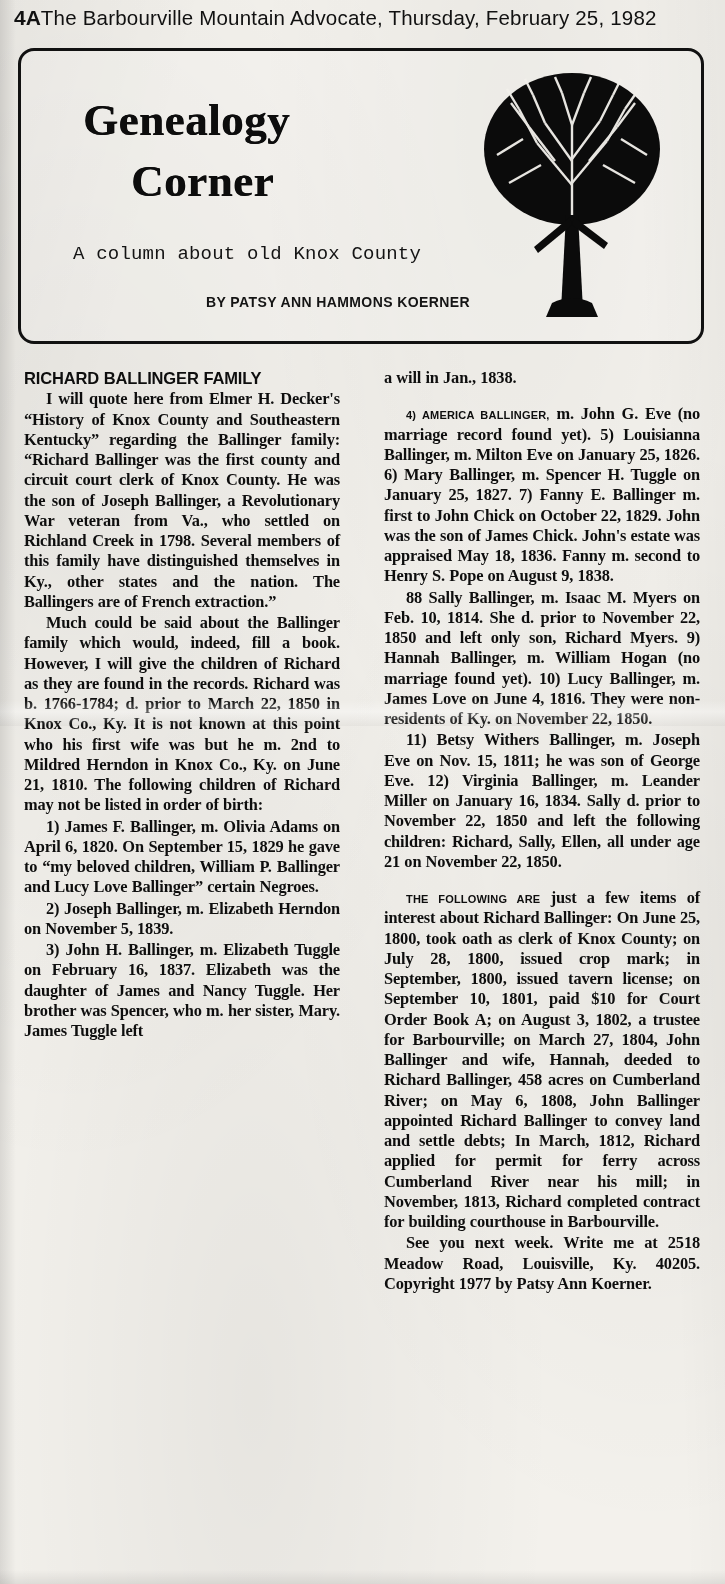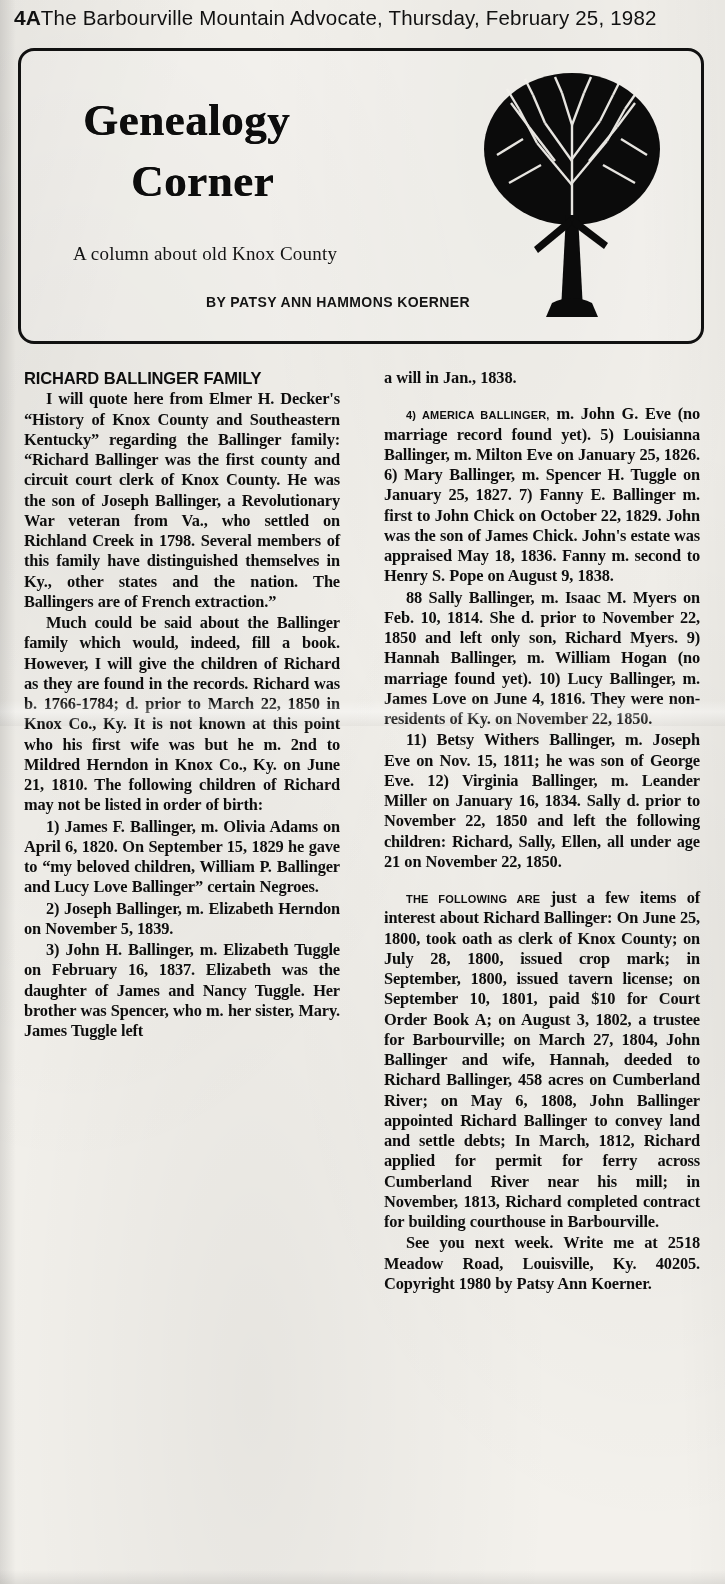--- a/index.html
+++ b/index.html
@@ -91,21 +91,21 @@
   }
   .banner-title .l2 {
     display: block;
     margin-left: 48px;
     margin-top: 6px;
   }
   .banner-sub {
     position: absolute;
     left: 52px;
     top: 192px;
-    font-family: Liberation Serif, serif;
+    font-family: Liberation Mono, monospace;
     font-size: 19px;
     letter-spacing: 0.2px;
     color: #141414;
   }
   .banner-byline {
     position: absolute;
     left: 185px;
     top: 243px;
     font-family: "Liberation Sans", sans-serif;
     font-weight: bold;
@@ -269,21 +269,21 @@
       <p>88 Sally Ballinger, m. Isaac M. Myers on Feb. 10, 1814. She d. prior to November 22, 1850 and left only son, Richard Myers. 9) Hannah Ballinger, m. William Hogan (no marriage found yet). 10) Lucy Ballinger, m. James Love on June 4, 1816. They were non-residents of Ky. on November 22, 1850.</p>
 
       <p>11) Betsy Withers Ballinger, m. Joseph Eve on Nov. 15, 1811; he was son of George Eve. 12) Virginia Ballinger, m. Leander Miller on January 16, 1834. Sally d. prior to November 22, 1850 and left the following children: Richard, Sally, Ellen, all under age 21 on November 22, 1850.</p>
 
       <div class="gap"></div>
 
       <p>
         <span class="lead-caps">THE FOLLOWING ARE</span><span> just a few items of interest about Richard Ballinger: On June 25, 1800, took oath as clerk of Knox County; on July 28, 1800, issued crop mark; in September, 1800, issued tavern license; on September 10, 1801, paid $10 for Court Order Book A; on August 3, 1802, a trustee for Barbourville; on March 27, 1804, John Ballinger and wife, Hannah, deeded to Richard Ballinger, 458 acres on Cumberland River; on May 6, 1808, John Ballinger appointed Richard Ballinger to convey land and settle debts; In March, 1812, Richard applied for permit for ferry across Cumberland River near his mill; in November, 1813, Richard completed contract for building courthouse in Barbourville.</span>
       </p>
 
-      <p>See you next week. Write me at 2518 Meadow Road, Louisville, Ky. 40205. Copyright 1980 by Patsy Ann Koerner.</p>
+      <p>See you next week. Write me at 2518 Meadow Road, Louisville, Ky. 40205. Copyright 1977 by Patsy Ann Koerner.</p>
     </div>
 
   </div>
 
   <div class="crease"></div>
   <div class="edge-left"></div>
   <div class="edge-bottom"></div>
 </div>
 
 </body></html>

